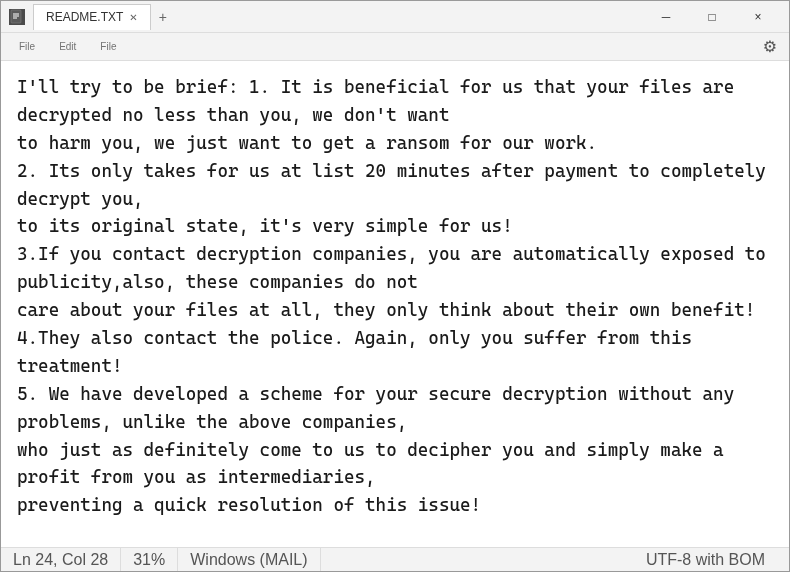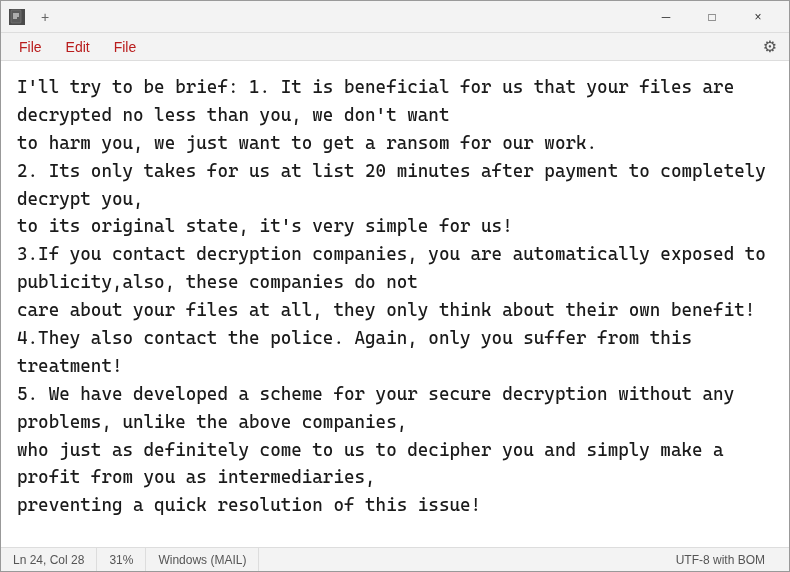--- a/index.html
+++ b/index.html
@@ -121,22 +121,22 @@
       justify-content: space-between;
     }
 
     .menu-items {
       display: flex;
       gap: 4px;
     }
 
     .menu-item {
       padding: 4px 10px;
-      font-size: 14px;
-      color: #b91c1c;
+      font-size: 10px;
+      color: #737373;
       cursor: pointer;
       border-radius: 3px;
     }
 
     .gear-icon {
       font-size: 16px;
       color: #555;
       cursor: pointer;
       padding: 4px;
     }
@@ -156,21 +156,21 @@
     }
 
     
     .status-bar {
       background: #f3f3f3;
       height: 24px;
       display: flex;
       align-items: center;
       padding: 0 12px;
       border-top: 1px solid #ddd;
-      font-size: 12px;
+      font-size: 16px;
       color: #555;
       flex-shrink: 0;
       gap: 0;
     }
 
     .status-item {
       padding: 0 12px;
       border-right: 1px solid #ddd;
       height: 100%;
       display: flex;
@@ -210,20 +210,24 @@
       <div class="app-icon">
         <svg width="16" height="16" viewBox="0 0 16 16" fill="none">
           <rect x="2" y="1" width="10" height="13" rx="1" fill="#5a5a5a"></rect>
           <rect x="2" y="1" width="10" height="13" rx="1" stroke="#888" stroke-width="0.5"></rect>
           <line x1="4" y1="5" x2="10" y2="5" stroke="white" stroke-width="1"></line>
           <line x1="4" y1="7" x2="10" y2="7" stroke="white" stroke-width="1"></line>
           <line x1="4" y1="9" x2="8" y2="9" stroke="white" stroke-width="1"></line>
         </svg>
       </div>
       <div class="tab-bar">
+        <div class="tab">
+          <span>README.TXT</span>
+          <span class="tab-close">✕</span>
+        </div>
         <div class="tab-new">+</div>
       </div>
     </div>
     <div class="title-bar-controls">
       <button class="ctrl-btn">─</button>
       <button class="ctrl-btn">□</button>
       <button class="ctrl-btn close">×</button>
     </div>
   </div>
 

